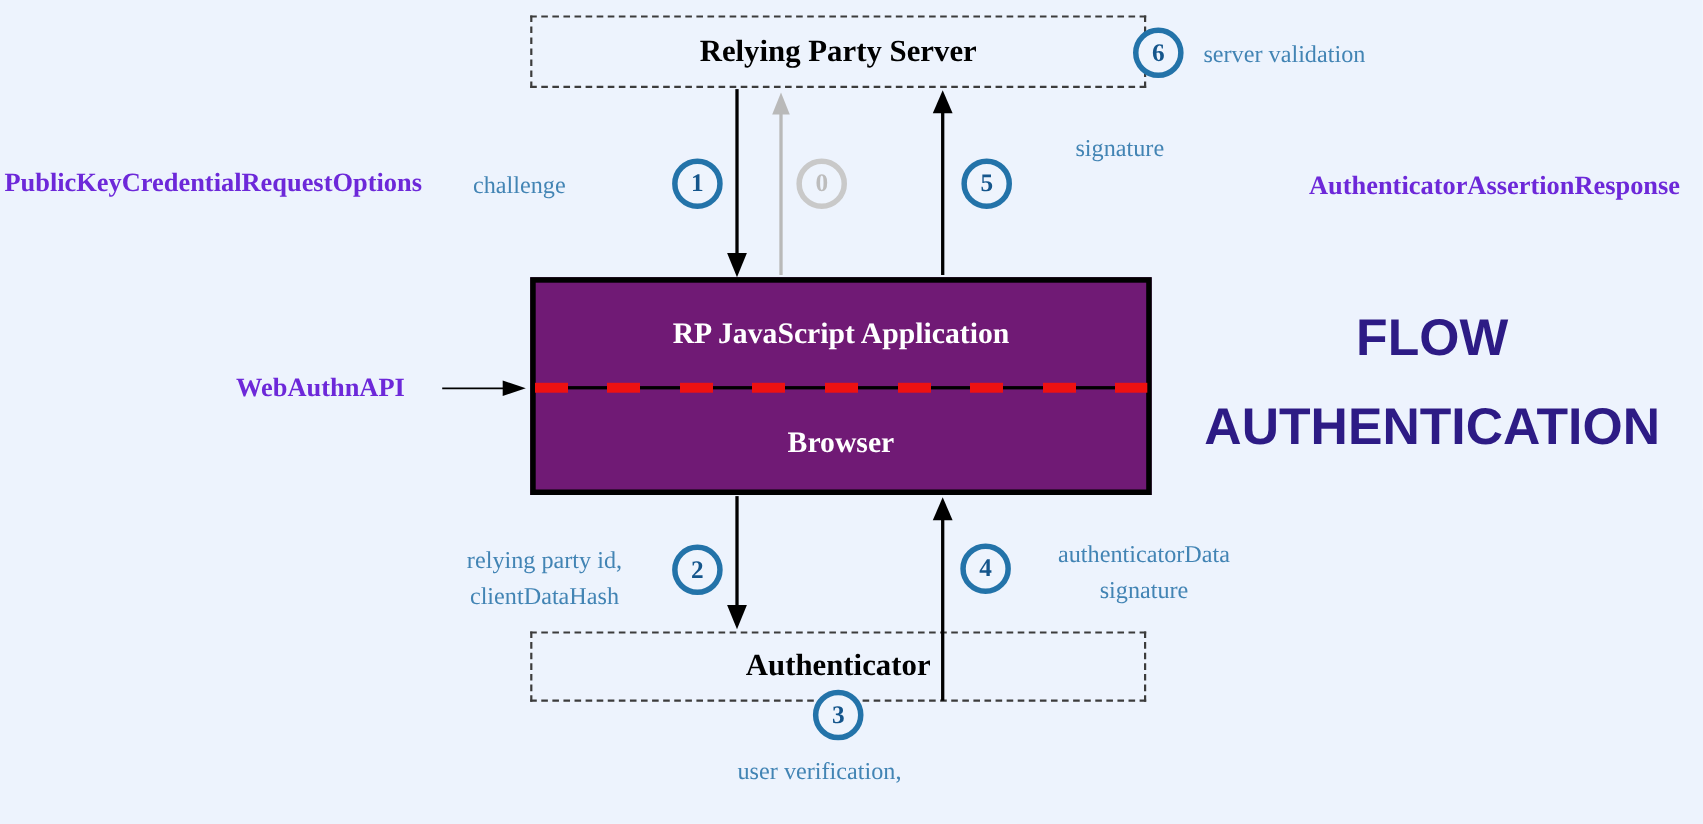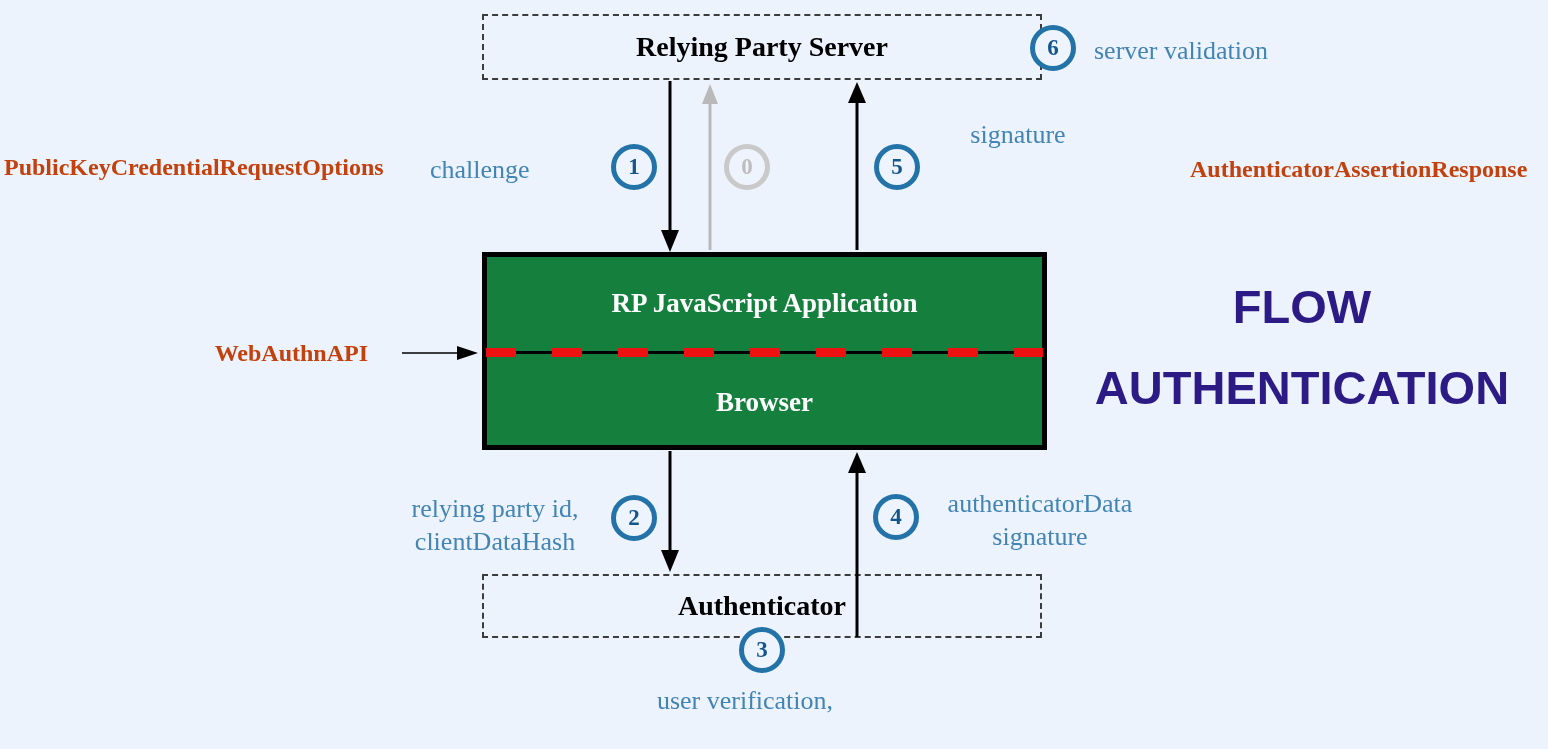--- a/index.html
+++ b/index.html
@@ -13,21 +13,21 @@
     position:absolute; border:2px dashed #3c3c3c; box-sizing:border-box;
     display:flex; align-items:center; justify-content:center;
   }
   .dashed-node .node-title { font-weight:bold; font-size:28px; color:#000000; }
   #rp-server-box   { left:482px; top:14px;  width:560px; height:66px; }
   #authenticator-box { left:482px; top:574px; width:560px; height:64px; }
 
   
   #central-box {
     position:absolute; left:482px; top:252px; width:565px; height:198px;
-    background:#15803d; border:5px solid #000; box-sizing:border-box;
+    background:#701a75; border:5px solid #000; box-sizing:border-box;
   }
   .central-label {
     position:absolute; left:0; right:0; text-align:center;
     color:#ffffff; font-weight:bold; font-size:27px;
   }
   #app-label { top:31px; }
   #browser-label { top:130px; }
   #api-divider { position:absolute; left:-1px; right:-1px; top:91px; height:9px; }
   #api-divider .divider-black { position:absolute; left:0; right:0; top:3px; height:3px; background:#000; }
   #api-divider .divider-red {
@@ -38,22 +38,22 @@
   
   .step-circle {
     position:absolute; width:46px; height:46px; border-radius:50%;
     border:5px solid #2373a9; background:#eef4fd; box-sizing:border-box;
     display:flex; align-items:center; justify-content:center;
     font-weight:bold; font-size:23px; color:#15568c; z-index:5;
   }
   .step-circle.gray { border-color:#c9c9c9; color:#bdbdbd; }
 
   
-  .lbl { position:absolute; font-size:26px; color:#4284b4; white-space:nowrap; }
-  .lbl.bold { font-weight:bold; font-size:24px; color:#c2410c; }
+  .lbl { position:absolute; font-size:22px; color:#4284b4; white-space:nowrap; }
+  .lbl.bold { font-weight:bold; font-size:24px; color:#6d28d9; }
   .lbl.center { text-align:center; white-space:normal; }
 
   #lbl-pkcro   { left:4px;   top:154px; }
   #lbl-challenge { left:430px; top:155px; width:148px; text-align:left; }
   #lbl-step5   { left:930px; top:119px; width:176px; line-height:32px; }
   #lbl-aar     { left:1190px; top:156px; }
   #lbl-webauthn{ left:150px; top:340px; width:218px; text-align:right; }
   #lbl-step6   { left:1094px; top:36px; }
   #lbl-step2   { left:400px; top:492px; width:190px; line-height:33px; }
   #lbl-step4   { left:945px; top:487px; width:190px; line-height:33px; }

